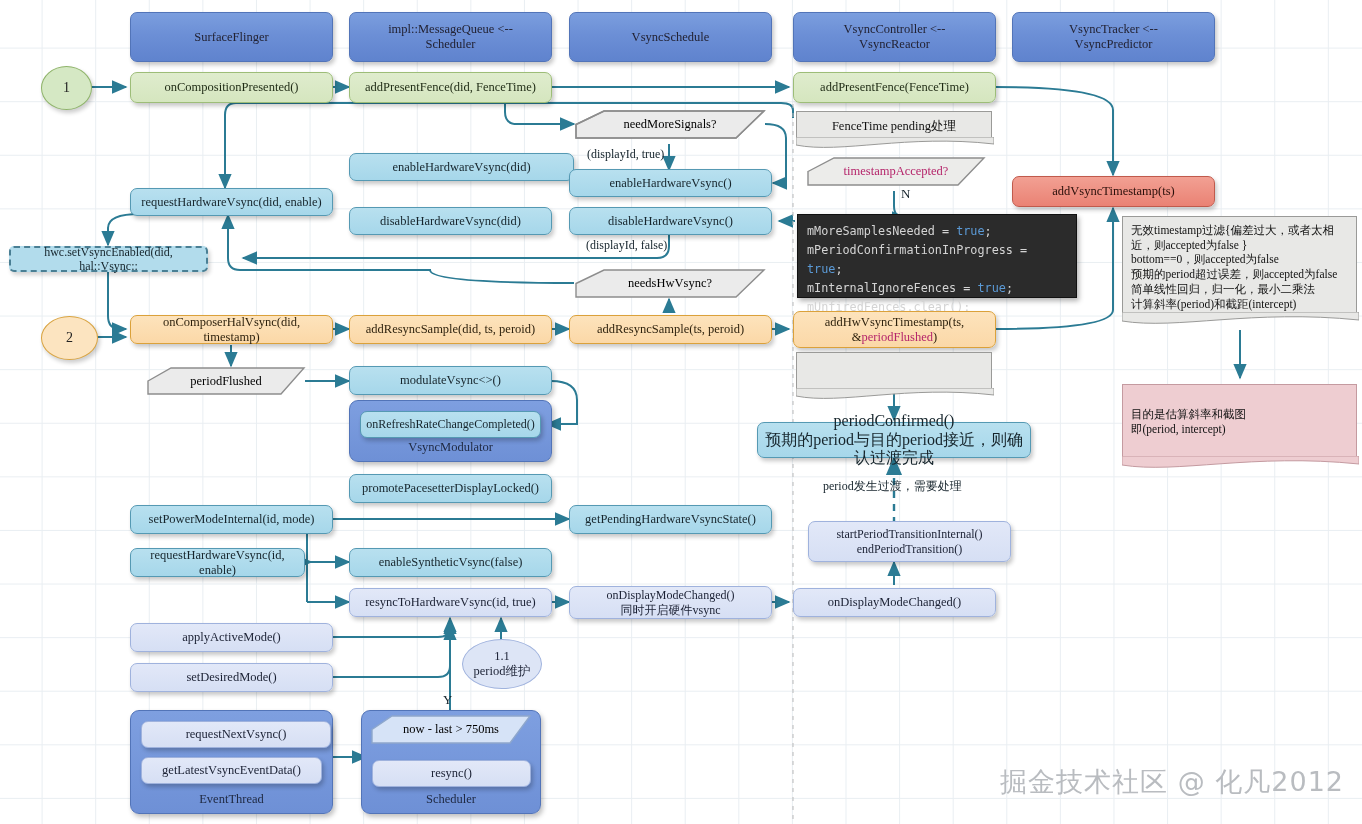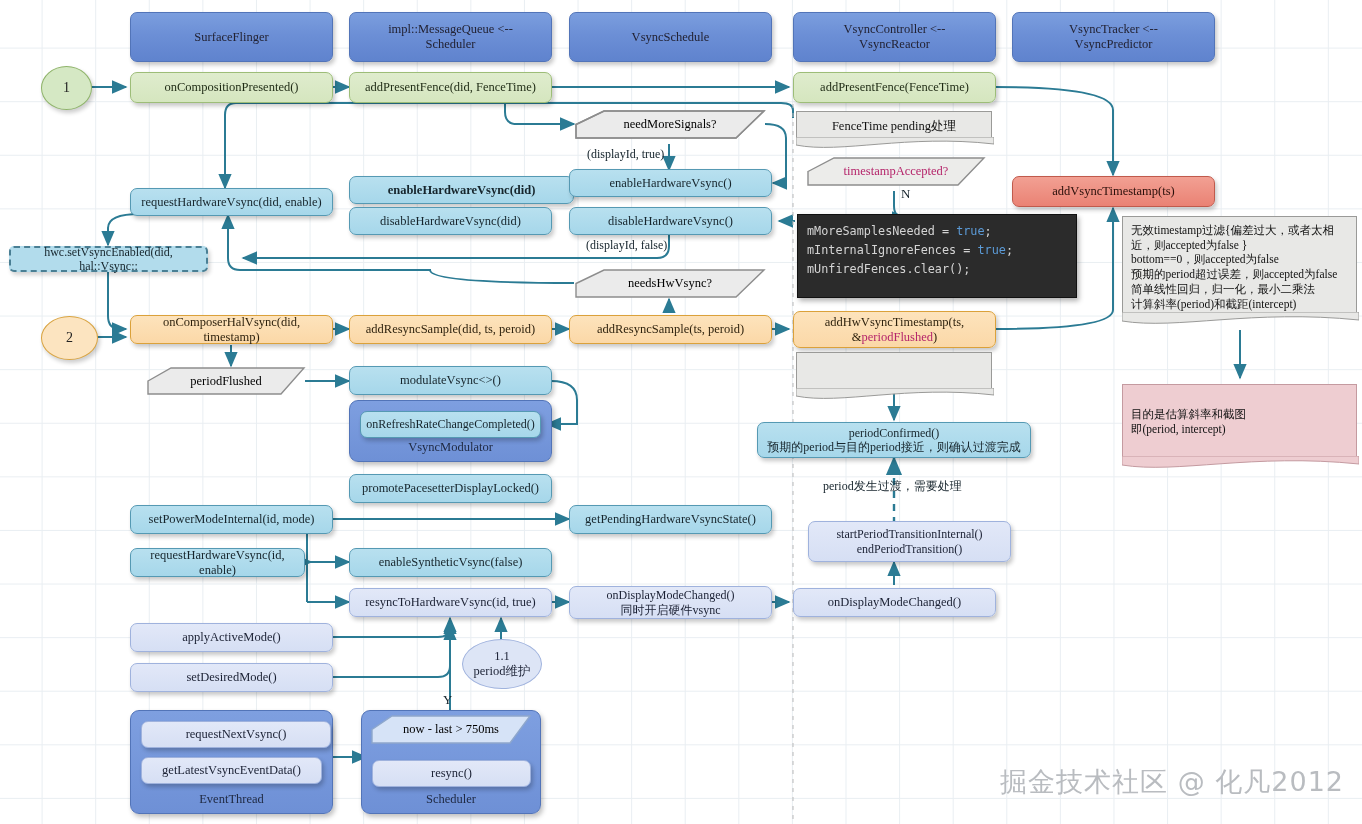--- a/index.html
+++ b/index.html
@@ -282,21 +282,21 @@
   <svg width="180" height="31">
     <polygon points="2,15.5 28,2 178,2 152,29 2,29" fill="#ececea" stroke="#8d8d8d" stroke-width="1.4"></polygon>
   </svg>
   <span class="dlbl magenta">timestampAccepted?</span>
 </div>
 <div class="etext" style="left:901px;top:186px;font-size:13px;">N</div>
 
 <div class="node cyan" style="left:130px;top:188px;width:203px;height:28px;">
   <span class="lbl">requestHardwareVsync(did, enable)</span>
 </div>
-<div class="node cyan" style="left:349px;top:176px;width:225px;height:28px;font-weight:bold;">
+<div class="node cyan" style="left:349px;top:153px;width:225px;height:28px;">
   <span class="lbl">enableHardwareVsync(did)</span>
 </div>
 <div class="node cyan" style="left:349px;top:207px;width:203px;height:28px;">
   <span class="lbl">disableHardwareVsync(did)</span>
 </div>
 <div class="node cyan" style="left:569px;top:169px;width:203px;height:28px;">
   <span class="lbl">enableHardwareVsync()</span>
 </div>
 <div class="node cyan" style="left:569px;top:207px;width:203px;height:28px;">
   <span class="lbl">disableHardwareVsync()</span>
@@ -310,20 +310,21 @@
 
 <div class="diamond" style="left:574px;top:268px;width:192px;height:31px;">
   <svg width="192" height="31">
     <polygon points="2,15.5 30,2 190,2 162,29 2,29" fill="#ebebeb" stroke="#8d8d8d" stroke-width="1.4"></polygon>
   </svg>
   <span class="dlbl">needsHwVsync?</span>
 </div>
 
 <div class="code" style="left:797px;top:214px;width:280px;height:84px;">
   <div>mMoreSamplesNeeded = <span class="kw">true</span>;</div>
+  <div>mPeriodConfirmationInProgress = <span class="kw">true</span>;</div>
   <div>mInternalIgnoreFences = <span class="kw">true</span>;</div>
   <div>mUnfiredFences.clear();</div>
 </div>
 
 <div class="note note-grey" style="left:1122px;top:216px;width:235px;height:100px;">
   <div class="body">
     <div>无效timestamp过滤{偏差过大，或者太相</div>
     <div>近，则accepted为false }</div>
     <div>bottom==0，则accepted为false</div>
     <div>预期的period超过误差，则accepted为false</div>
@@ -368,21 +369,21 @@
   <span class="lbl" style="font-size:12px;">onRefreshRateChangeCompleted()</span>
 </div>
 
 <div class="note note-grey" style="left:796px;top:352px;width:196px;height:40px;display:flex;align-items:center;justify-content:center;">
   <svg class="note-wave" viewBox="0 0 198 18" preserveAspectRatio="none">
     <path d="M0,0 L0,8 C45,17 110,-3 198,7 L198,0 Z" fill="#e8e8e6" stroke="#9a9a98" stroke-width="1"></path>
   </svg>
 </div>
 
 <div class="node cyan" style="left:757px;top:422px;width:274px;height:36px;">
-  <span class="lbl" style="font-size:12px;">
+  <span class="lbl" style="font-size:16px;">
     <span>periodConfirmed()</span><br><span>预期的period与目的period接近，则确认过渡完成</span>
   </span>
 </div>
 <div class="etext" style="left:823px;top:478px;">period发生过渡，需要处理</div>
 
 <div class="note note-pink" style="left:1122px;top:384px;width:235px;height:76px;">
   <div class="body" style="padding-top:16px;">
     <div>目的是估算斜率和截图</div>
     <div>即(period, intercept)</div>
   </div>

